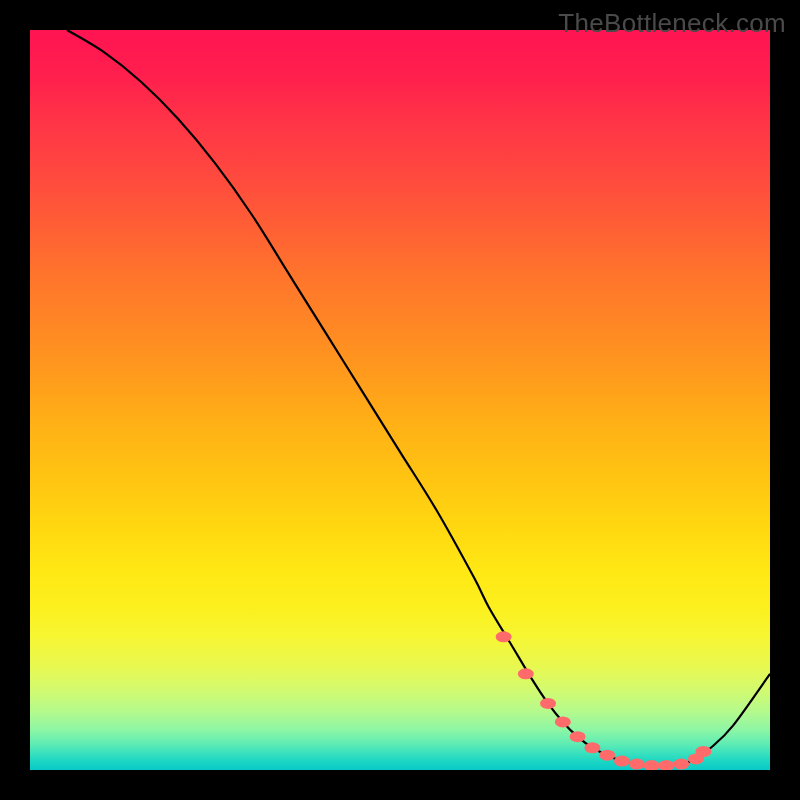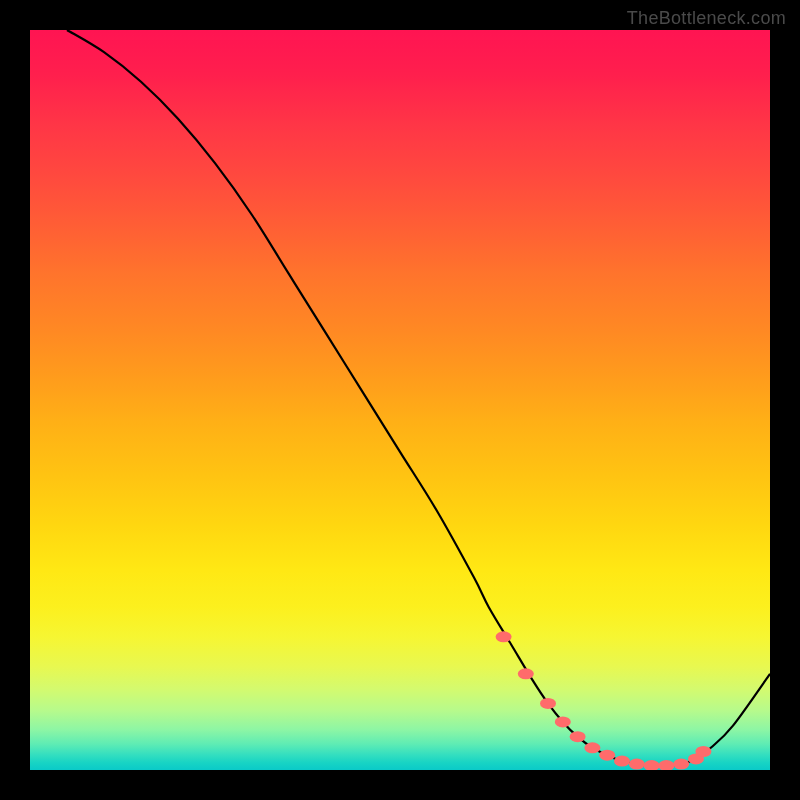--- a/index.html
+++ b/index.html
@@ -1,17 +1,17 @@
 <!DOCTYPE html>
 <html><head>
 <meta charset="utf-8">
 <style>
   * { margin: 0; padding: 0; box-sizing: border-box; }
   body { width: 800px; height: 800px; background: #000; position: relative; font-family: Arial, sans-serif; overflow: hidden; }
-  .watermark { position: absolute; top: 8px; right: 14px; color: #4a4a4a; font-size: 18px; font-weight: 500; z-index: 10; letter-spacing: 0.3px; }
+  .watermark { position: absolute; top: 8px; right: 14px; color: #4a4a4a; font-size: 26px; font-weight: 500; z-index: 10; letter-spacing: 0.3px; }
   .plot-area { position: absolute; top: 30px; left: 30px; width: 740px; height: 740px; }
   .gradient-bg {
     position: absolute;
     top: 0; left: 0; width: 100%; height: 100%;
     background: linear-gradient(to bottom,
       #ff1452 0%,
       #ff1f4d 6%,
       #ff3646 13%,
       #ff4a3e 20%,
       #ff6034 27%,

